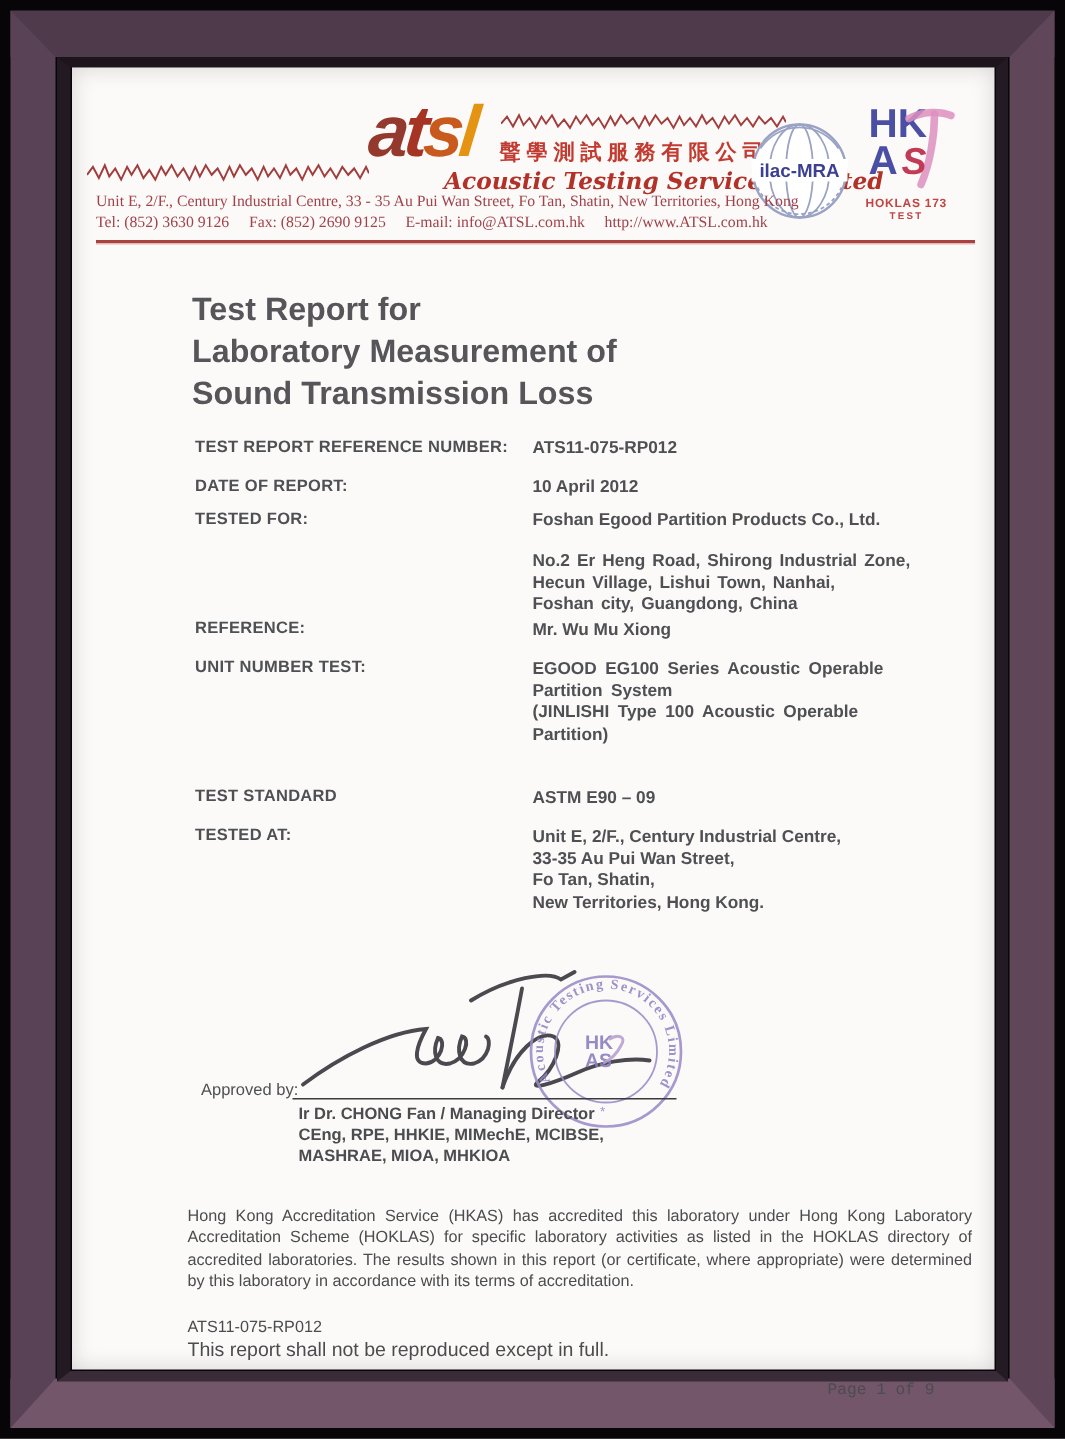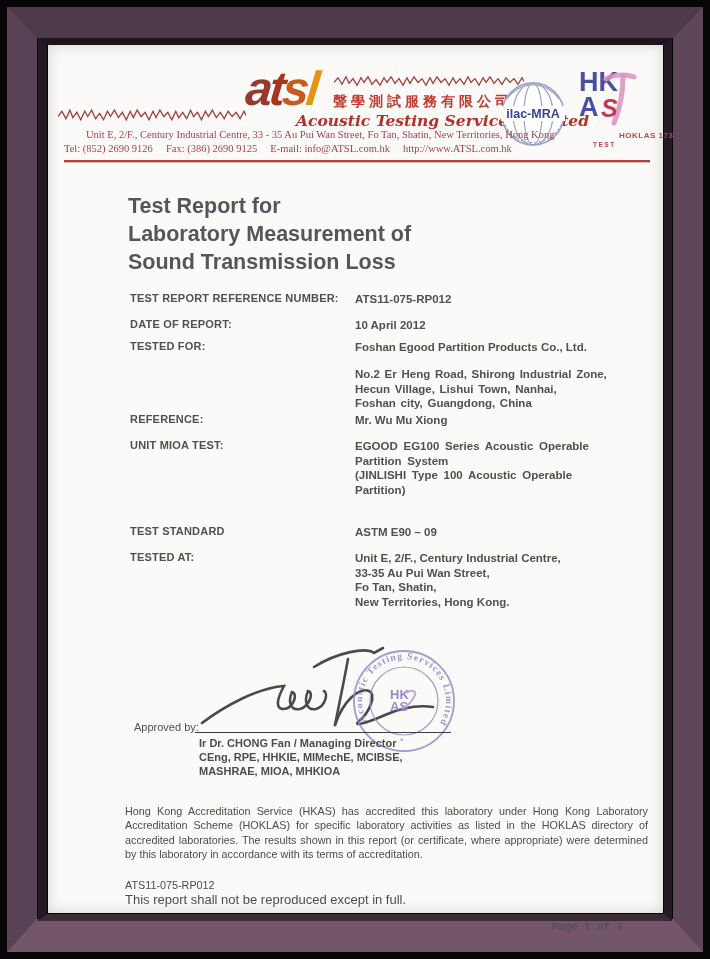--- a/index.html
+++ b/index.html
@@ -20,32 +20,32 @@
   .zig2{left:286px;top:29px;width:190px;height:15px;}
   .atsl{left:198px;top:20px;font-size:48px;font-weight:bold;font-style:italic;
     letter-spacing:-3px;transform:skewX(-6deg);line-height:1;white-space:nowrap;}
   .atsl span{position:static;}
   .atsl .l1{color:#94392e;}.atsl .l2{color:#a63424;}.atsl .l3{color:#c85a1d;}.atsl .l4{color:#e49313;}
   .cn{left:285px;top:48px;font-size:14px;font-weight:bold;color:#c23b31;letter-spacing:4px;
       font-family:"DejaVu Sans",sans-serif;white-space:nowrap;}
   .en-script{left:248px;top:66px;font-size:15.5px;font-style:italic;font-weight:bold;color:#b23229;
       font-family:"DejaVu Serif",serif;white-space:nowrap;}
   .addr{left:16px;top:84px;font-family:"Liberation Serif",serif;font-size:10.5px;
-      color:#a2424a;white-space:pre;margin-left:22px;}
+      color:#a2424a;white-space:pre;}
   .contact{left:16px;top:98px;font-family:"Liberation Serif",serif;font-size:10.5px;
       color:#a2424a;white-space:pre;}
   .rule{left:16px;top:115px;width:586px;height:2px;background:#ad4040;
       box-shadow:0 1px 0 rgba(173,64,64,.35);}
   .ilac{left:450px;top:34px;width:70px;height:70px;}
   .hkas{left:529px;top:24px;width:78px;height:92px;}
   .hkas .hk{left:2px;top:0;font-size:27px;font-weight:900;color:#4a4fa5;letter-spacing:0;line-height:1;}
   .hkas .a{left:2px;top:25px;font-size:27px;font-weight:900;color:#4a4fa5;line-height:1;}
   .hkas .s{left:24px;top:27px;font-size:25px;font-weight:900;font-style:italic;color:#c23a55;line-height:1;}
   .hkas .tbrush{left:26px;top:2px;width:34px;height:56px;}
-  .hkas .hoklas{left:0px;top:62px;font-size:8px;font-weight:bold;color:#c04545;letter-spacing:.5px;white-space:nowrap;margin-left:42px;}
+  .hkas .hoklas{left:0px;top:62px;font-size:8px;font-weight:bold;color:#c04545;letter-spacing:.5px;white-space:nowrap;}
   .hkas .test{left:16px;top:72px;font-size:6.5px;font-weight:bold;color:#c04545;letter-spacing:1.5px;}
   
   .title{left:80px;top:147px;font-size:21.5px;font-weight:bold;color:#56565a;line-height:28px;white-space:nowrap;}
   .title div{position:static;}
   
   .row{left:0;right:0;}
   .row .lbl{left:82px;top:0;font-size:11px;font-weight:bold;letter-spacing:.2px;white-space:nowrap;}
   .row .val{left:307px;top:0;width:276px;font-size:11.5px;font-weight:bold;line-height:14.6px;
       white-space:pre-line;}
   .row .val.wjust{word-spacing:2.5px;}
@@ -103,21 +103,21 @@
       <svg class="tbrush" viewBox="0 0 34 56">
         <path d="M3,8 C12,3 24,3 31,6" fill="none" stroke="#dd8fc0" stroke-width="5" stroke-linecap="round" opacity=".85"></path>
         <path d="M20,5 C20,20 17,38 11,52" fill="none" stroke="#dd8fc0" stroke-width="5" stroke-linecap="round" opacity=".85"></path>
       </svg>
       <span class="s">S</span>
       <div class="hoklas">HOKLAS 173</div>
       <div class="test">TEST</div>
     </div>
 
     <div class="addr">Unit E, 2/F., Century Industrial Centre, 33 - 35 Au Pui Wan Street, Fo Tan, Shatin, New Territories, Hong Kong</div>
-    <div class="contact">Tel: (852) 2690 9126     Fax: (386) 2690 9125     E-mail: info@ATSL.com.hk     http://www.ATSL.com.hk</div>
+    <div class="contact">Tel: (852) 3630 9126     Fax: (852) 2690 9125     E-mail: info@ATSL.com.hk     http://www.ATSL.com.hk</div>
     <div class="rule"></div>
 
     <div class="title">
       <div>Test Report for</div>
       <div>Laboratory Measurement of</div>
       <div>Sound Transmission Loss</div>
     </div>
 
     <div class="row" style="top:247px">
       <div class="lbl">TEST REPORT REFERENCE NUMBER:</div>
@@ -135,21 +135,21 @@
       <div class="lbl"></div>
       <div class="val wjust2">No.2 Er Heng Road, Shirong Industrial Zone,
 Hecun Village, Lishui Town, Nanhai,
 Foshan city, Guangdong, China</div>
     </div>
     <div class="row" style="top:368px">
       <div class="lbl">REFERENCE:</div>
       <div class="val">Mr. Wu Mu Xiong</div>
     </div>
     <div class="row" style="top:394px">
-      <div class="lbl">UNIT MIOA TEST:</div>
+      <div class="lbl">UNIT NUMBER TEST:</div>
       <div class="val wjust">EGOOD EG100 Series Acoustic Operable
 Partition System
 (JINLISHI Type 100 Acoustic Operable
 Partition)</div>
     </div>
     <div class="row" style="top:480px">
       <div class="lbl">TEST STANDARD</div>
       <div class="val">ASTM E90 – 09</div>
     </div>
     <div class="row" style="top:506px">

